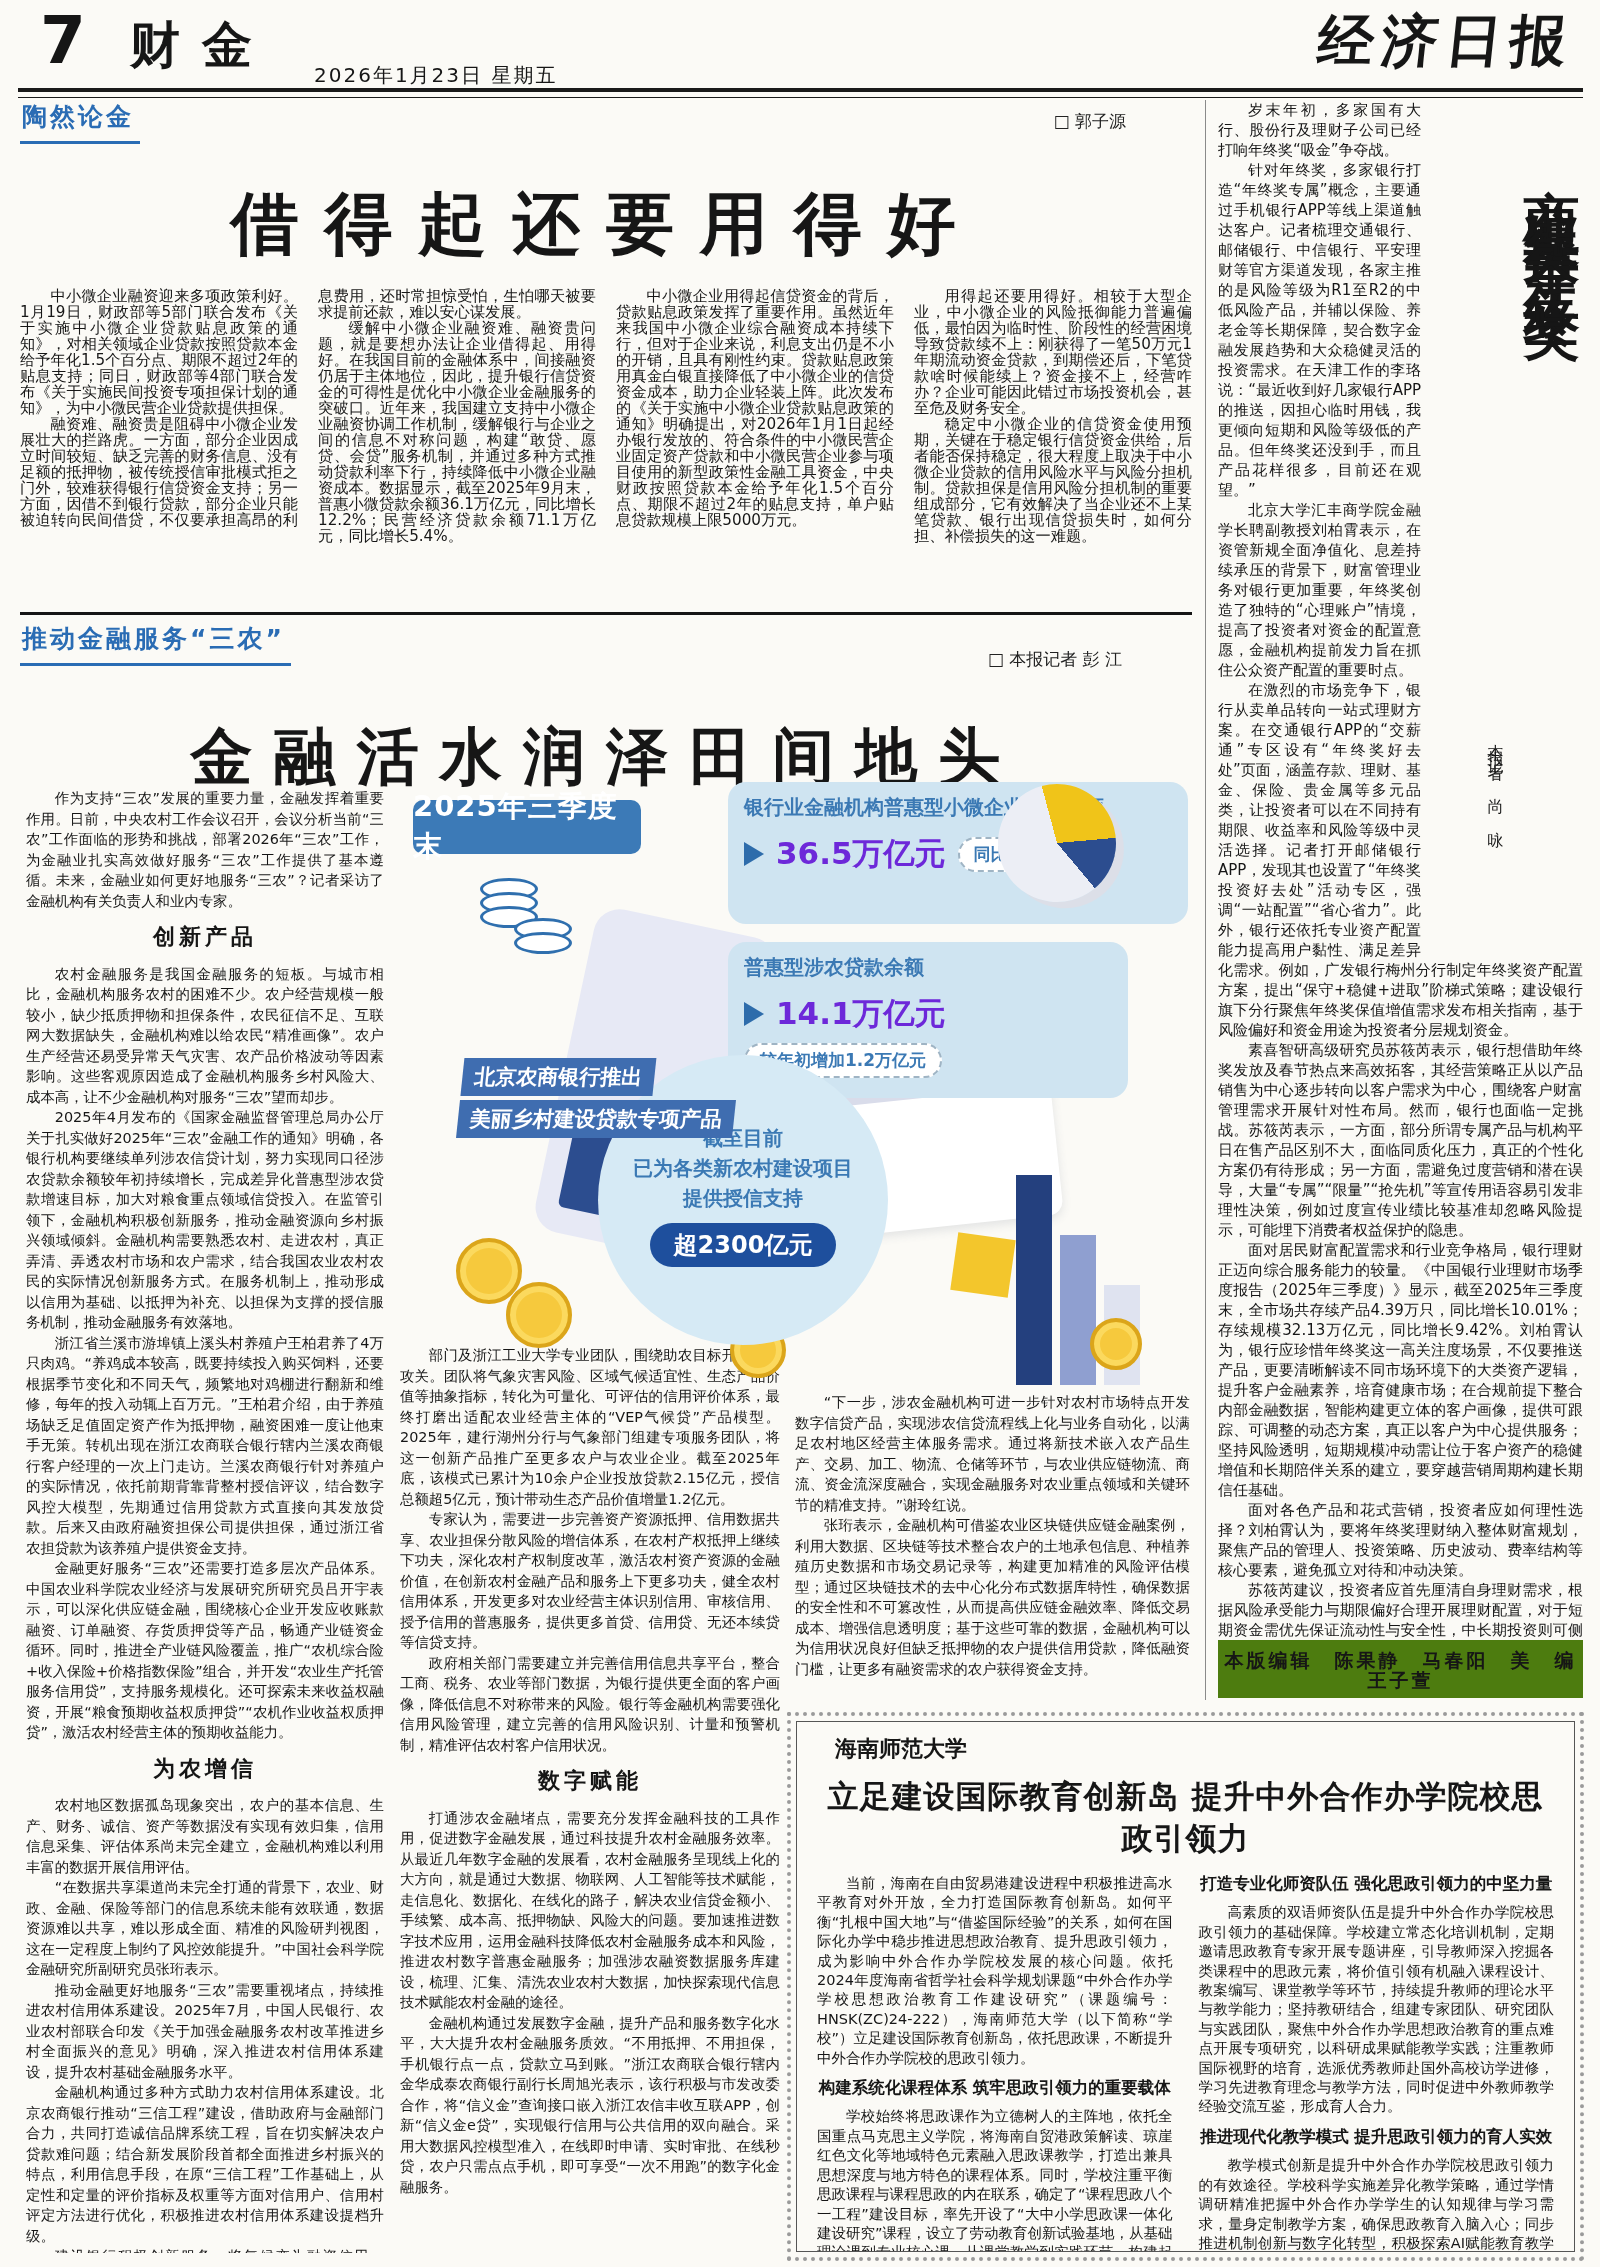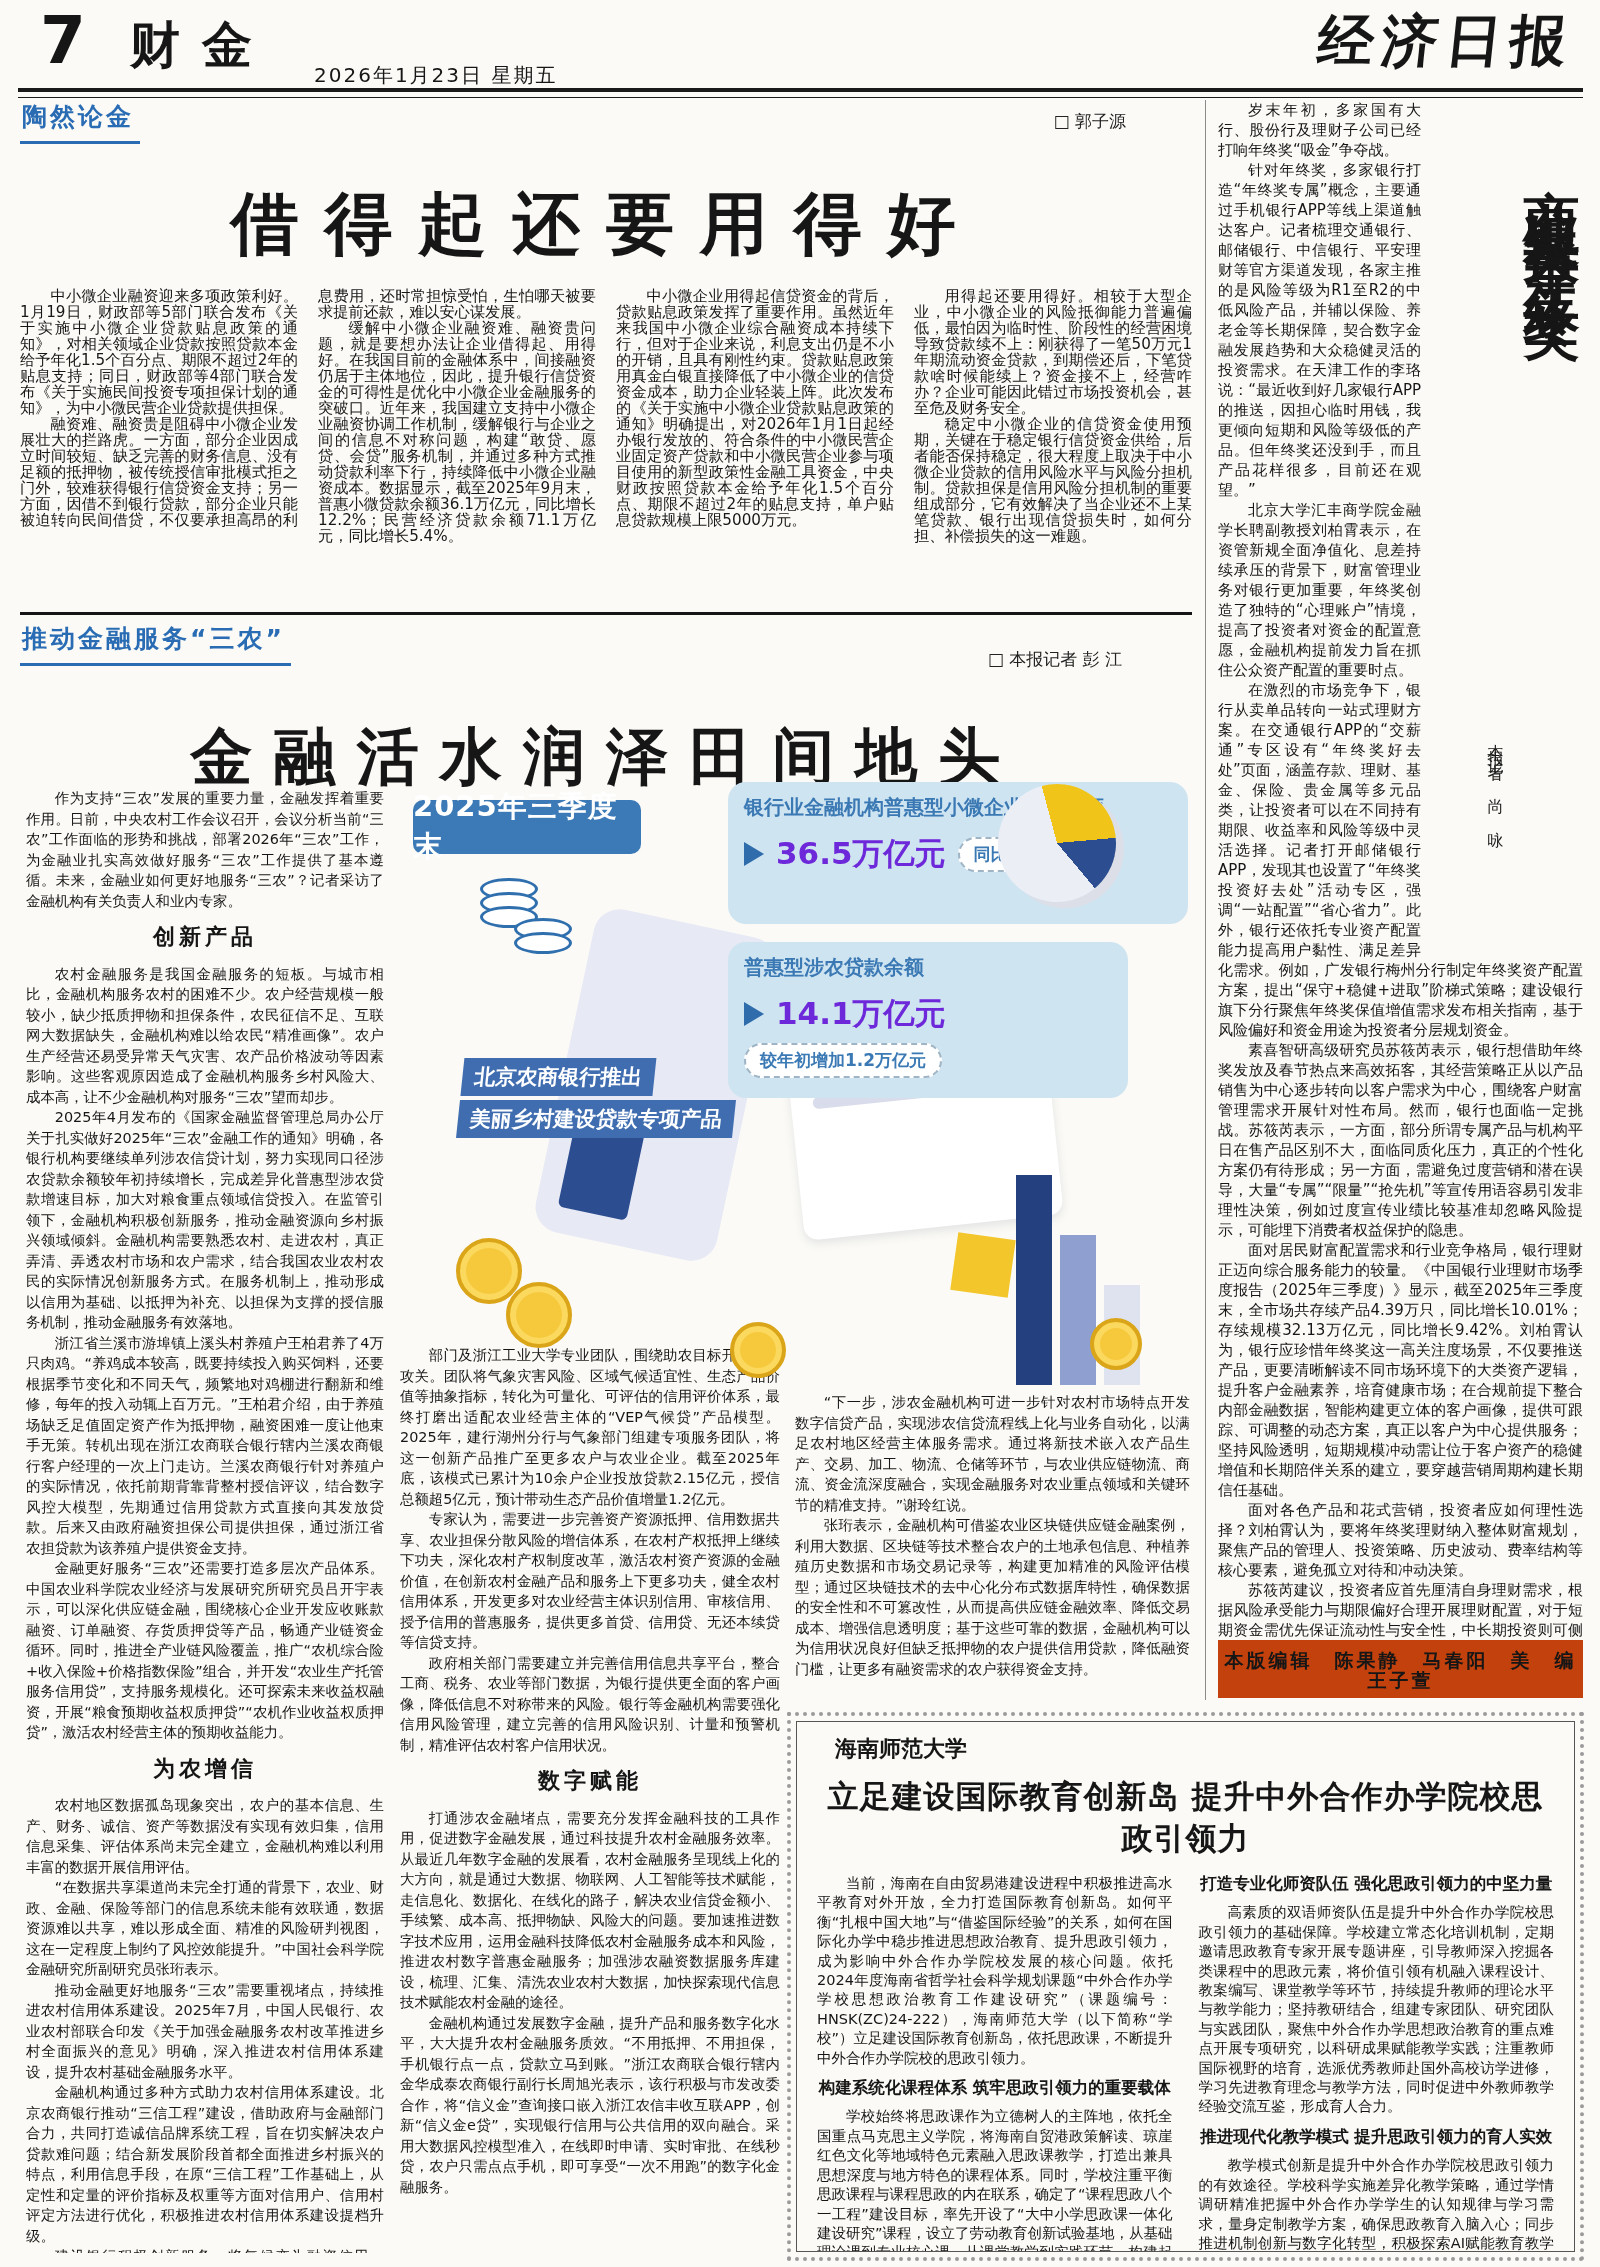--- a/index.html
+++ b/index.html
@@ -27,21 +27,21 @@
           font-size:15.2px;line-height:16px;}
   .midrule{position:absolute;left:20px;top:612px;width:1172px;border-top:3px solid #151515;}
   
   .vdiv{position:absolute;left:1205px;top:100px;width:1px;height:1600px;background:#8a8a8a;}
   .rart{position:absolute;left:1218px;top:100px;width:365px;height:1598px;overflow:hidden;font-size:15px;line-height:20px;}
   .vtfloat{float:right;width:150px;height:845px;margin-left:12px;display:flex;justify-content:flex-end;}
   .vtitle{writing-mode:vertical-rl;text-orientation:upright;font-family:"DejaVu Serif","Liberation Serif",serif;
           font-weight:900;font-size:56px;letter-spacing:13px;line-height:1.1;margin-top:44px;}
   .vbyline{writing-mode:vertical-rl;text-orientation:upright;font-size:16px;letter-spacing:7px;
            align-self:flex-end;margin:0 16px 120px 0;}
-  .editor{position:absolute;bottom:0;left:0;width:100%;padding:10px 0 8px;background:#c2410c;text-align:center;
+  .editor{position:absolute;bottom:0;left:0;width:100%;padding:10px 0 8px;background:#4d7c0f;text-align:center;
           font-family:"DejaVu Serif","Liberation Serif",serif;font-weight:700;font-size:19px;letter-spacing:3px;}
   
   .a2head{position:absolute;left:20px;top:622px;width:1172px;height:162px;}
   .a2head .byline{position:absolute;right:70px;top:26px;}
   .a2title{margin:60px 0 0;text-align:center;font-family:"DejaVu Serif","Liberation Serif",serif;
            font-size:62px;font-weight:900;letter-spacing:0.34em;line-height:1;}
   .a2col{position:absolute;overflow:hidden;font-size:14.4px;line-height:20.5px;}
   .col1{left:26px;top:788px;width:358px;height:1465px;}
   .col2{left:400px;top:1345px;width:380px;height:905px;}
   .col3{left:795px;top:1392px;width:395px;height:315px;}
@@ -201,20 +201,26 @@
       <div class="ig-valrow">
         <span class="ig-arrow"></span>
         <span class="ig-value">14.1万亿元</span>
       </div>
       <div style="margin-top:8px;"><span class="ig-pill">较年初增加1.2万亿元</span></div>
     </div>
     <div class="ig-ribbon">
       <div>北京农商银行推出</div><br>
       <div>美丽乡村建设贷款专项产品</div>
     </div>
+    <div class="ig-circle">
+      <div class="cl">截至目前</div>
+      <div class="cl">已为各类新农村建设项目</div>
+      <div class="cl">提供授信支持</div>
+      <div><span class="ig-amount">超2300亿元</span></div>
+    </div>
   </figure>
 
   <div class="a2col col2 bodytext">
     <p>部门及浙江工业大学专业团队，围绕助农目标开展联合攻关。团队将气象灾害风险、区域气候适宜性、生态产品价值等抽象指标，转化为可量化、可评估的信用评价体系，最终打磨出适配农业经营主体的“VEP气候贷”产品模型。2025年，建行湖州分行与气象部门组建专项服务团队，将这一创新产品推广至更多农户与农业企业。截至2025年底，该模式已累计为10余户企业投放贷款2.15亿元，授信总额超5亿元，预计带动生态产品价值增量1.2亿元。</p>
     <p>专家认为，需要进一步完善资产资源抵押、信用数据共享、农业担保分散风险的增信体系，在农村产权抵押上继续下功夫，深化农村产权制度改革，激活农村资产资源的金融价值，在创新农村金融产品和服务上下更多功夫，健全农村信用体系，开发更多对农业经营主体识别信用、审核信用、授予信用的普惠服务，提供更多首贷、信用贷、无还本续贷等信贷支持。</p>
     <p>政府相关部门需要建立并完善信用信息共享平台，整合工商、税务、农业等部门数据，为银行提供更全面的客户画像，降低信息不对称带来的风险。银行等金融机构需要强化信用风险管理，建立完善的信用风险识别、计量和预警机制，精准评估农村客户信用状况。</p>
     <h3 class="subhead">数字赋能</h3>
     <p>打通涉农金融堵点，需要充分发挥金融科技的工具作用，促进数字金融发展，通过科技提升农村金融服务效率。从最近几年数字金融的发展看，农村金融服务呈现线上化的大方向，就是通过大数据、物联网、人工智能等技术赋能，走信息化、数据化、在线化的路子，解决农业信贷金额小、手续繁、成本高、抵押物缺、风险大的问题。要加速推进数字技术应用，运用金融科技降低农村金融服务成本和风险，推进农村数字普惠金融服务；加强涉农融资数据服务库建设，梳理、汇集、清洗农业农村大数据，加快探索现代信息技术赋能农村金融的途径。</p>
     <p>金融机构通过发展数字金融，提升产品和服务数字化水平，大大提升农村金融服务质效。“不用抵押、不用担保，手机银行点一点，贷款立马到账。”浙江农商联合银行辖内金华成泰农商银行副行长周旭光表示，该行积极与市发改委合作，将“信义金”查询接口嵌入浙江农信丰收互联APP，创新“信义金e贷”，实现银行信用与公共信用的双向融合。采用大数据风控模型准入，在线即时申请、实时审批、在线秒贷，农户只需点点手机，即可享受“一次不用跑”的数字化金融服务。</p>
   </div>

